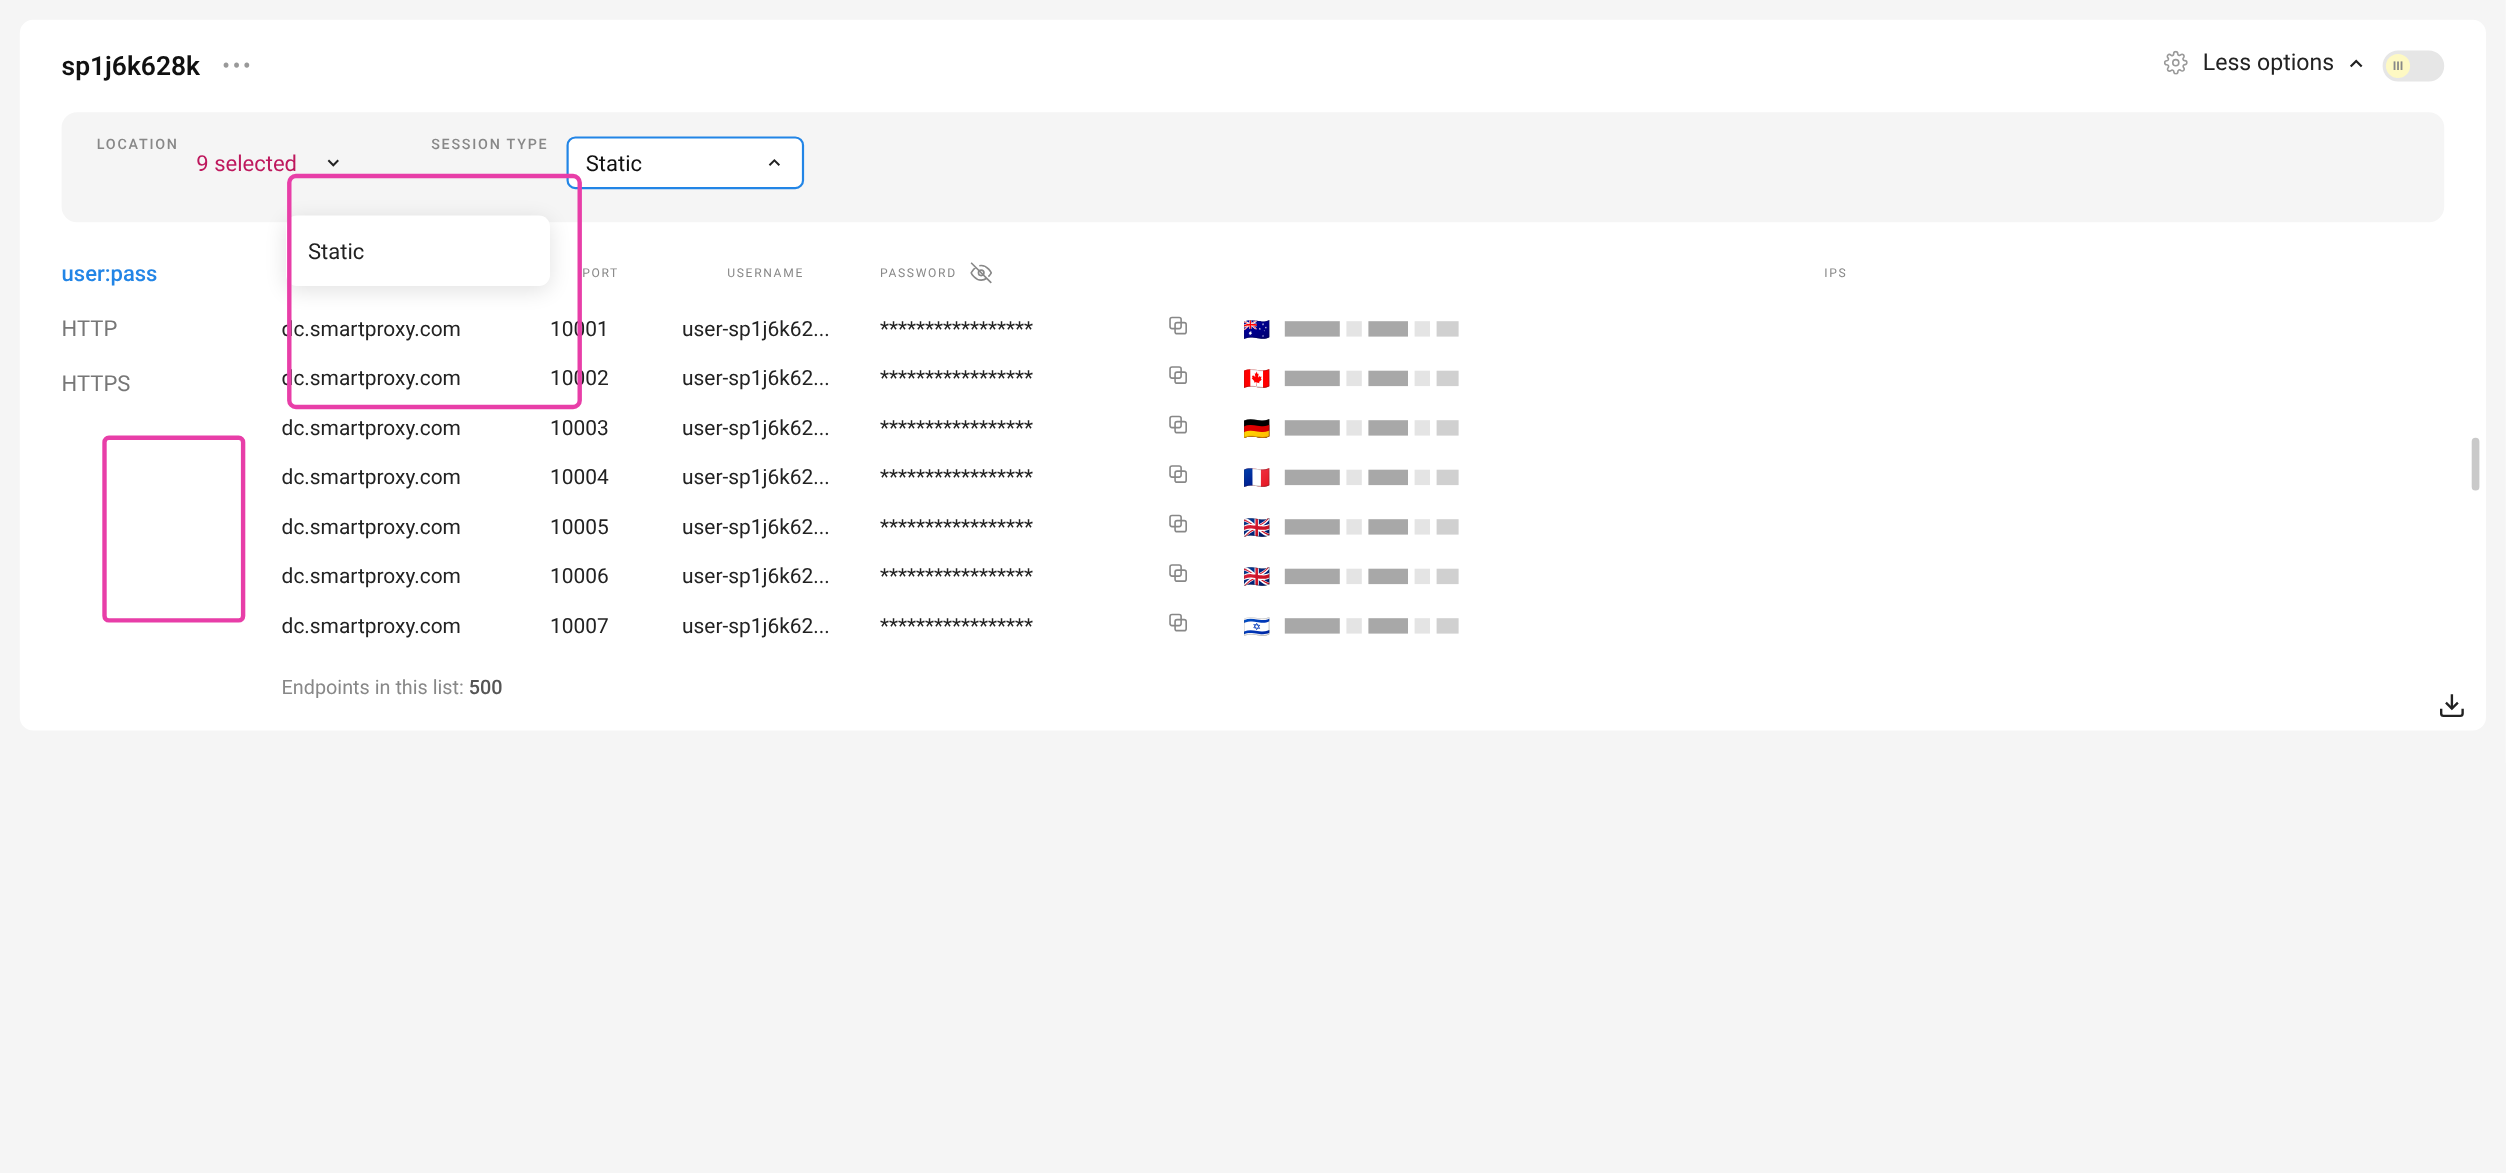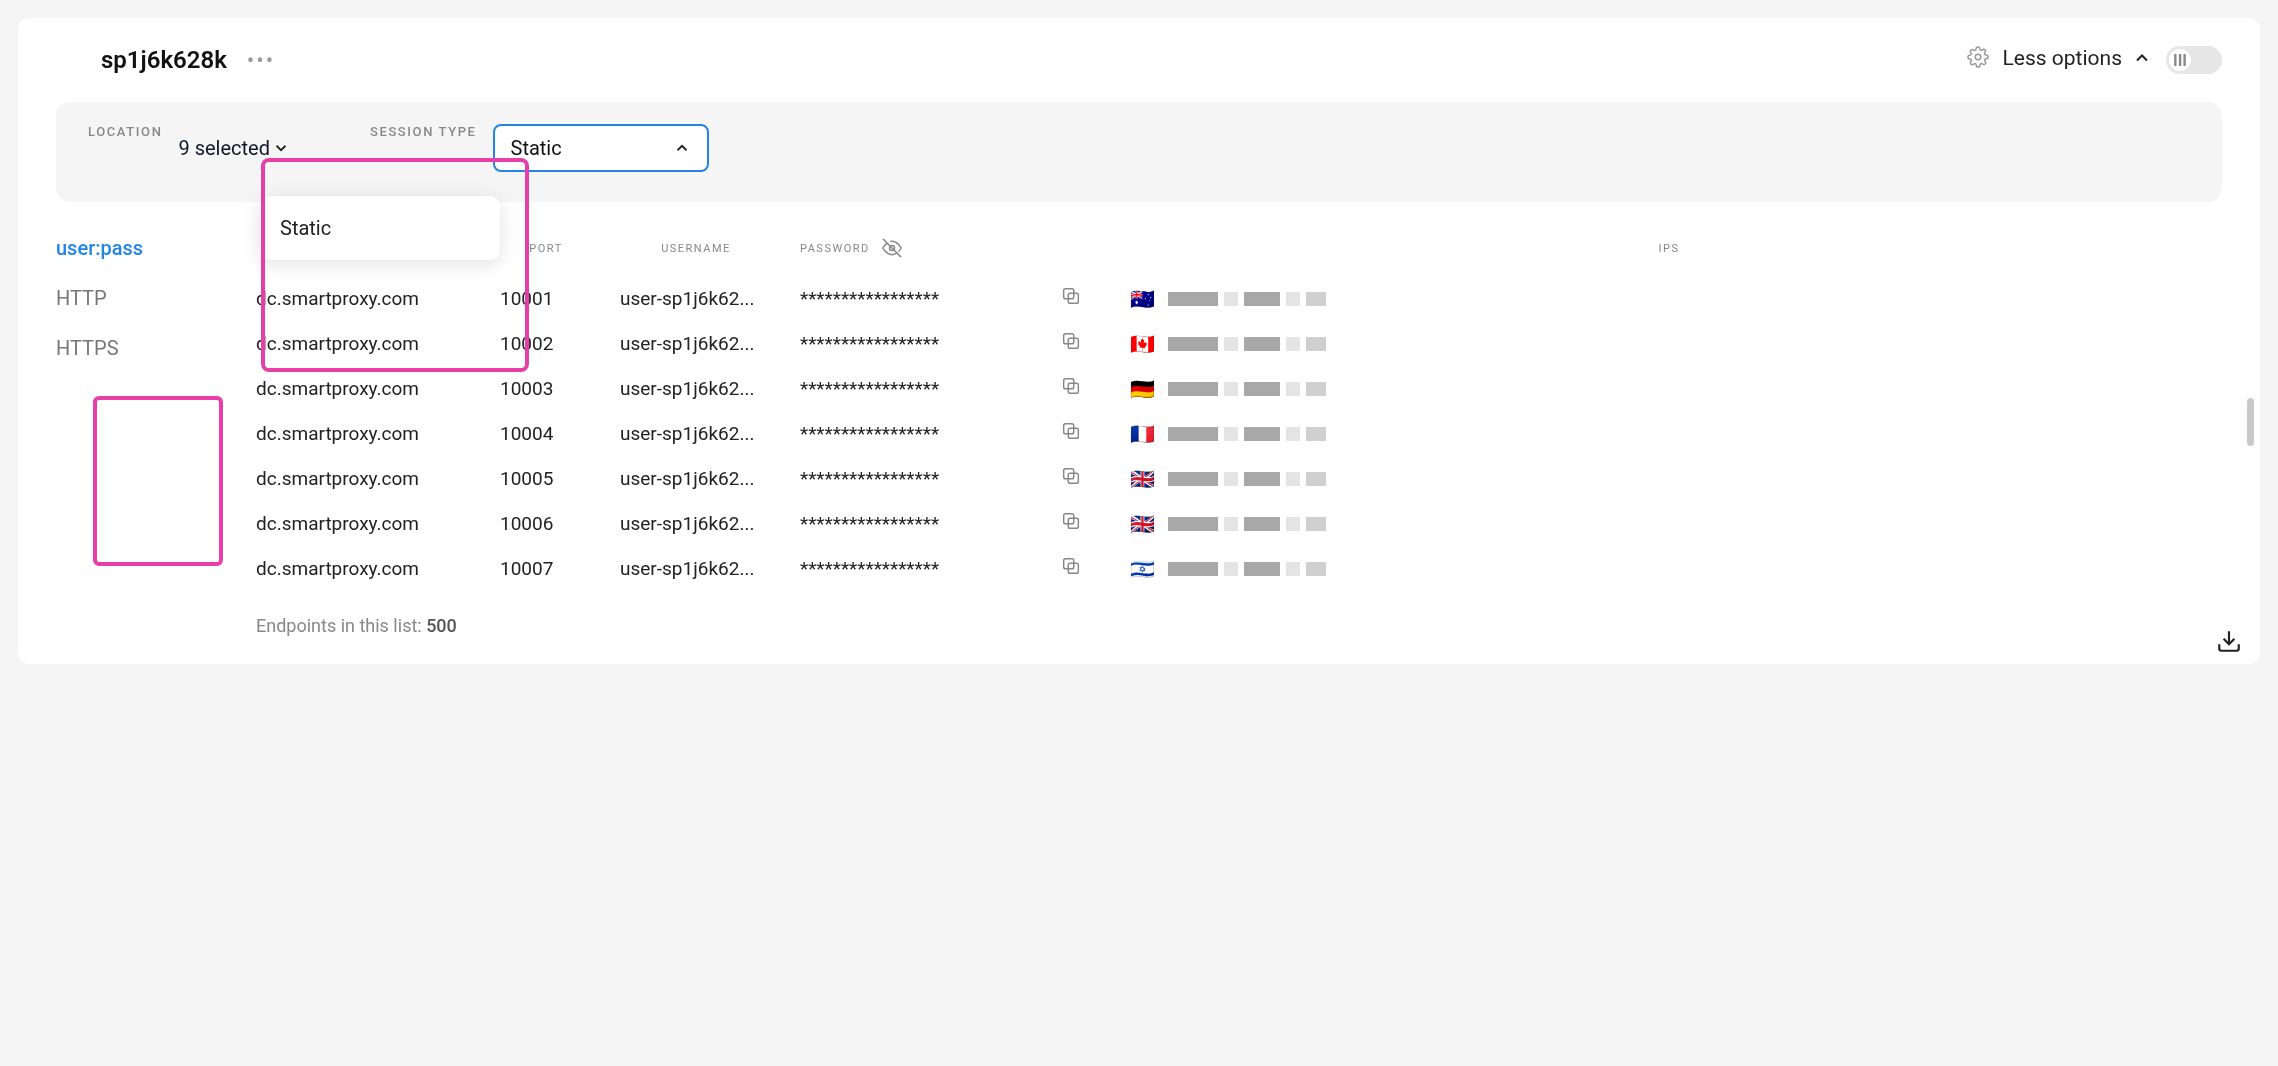--- a/index.html
+++ b/index.html
@@ -24,21 +24,20 @@
   }
   .header-left {
     display: flex;
     align-items: center;
     gap: 20px;
   }
   .title {
     font-size: 24px;
     font-weight: 600;
     color: #111;
-    margin-left: 45px;
   }
   .more-dots {
     color: #999;
     font-size: 22px;
     letter-spacing: 2px;
     cursor: pointer;
   }
   .header-right {
     display: flex;
     align-items: flex-start;
@@ -62,30 +61,30 @@
     background: #e6e6e6;
     border-radius: 14px;
     position: relative;
     cursor: pointer;
     display:flex;
     align-items:center;
   }
   .toggle-knob {
     width: 22px;
     height: 22px;
-    background: #ffffff;
+    background: #fef9c3;
     border-radius: 50%;
     position: absolute;
     left: 3px;
     top: 3px;
     display:flex;
     align-items:center;
     justify-content:center;
     color:#888;
-    font-size:16px;
+    font-size:11px;
     font-weight:700;
   }
   .filters {
     background: #f5f5f5;
     border-radius: 14px;
     padding: 22px 32px 30px 32px;
     display: flex;
     gap: 80px;
     position: relative;
     margin-bottom: 28px;
@@ -98,23 +97,23 @@
   .filter-label {
     font-size: 13px;
     letter-spacing: 1.6px;
     color: #888;
     text-transform: uppercase;
     font-weight: 500;
   }
   .filter-value {
     display: flex;
     align-items: center;
-    gap: 2px;
+    gap: 24px;
     font-size: 20px;
-    color: #0f172a;
+    color: #be185d;
     cursor: pointer;
   }
   .select-box {
     border: 2px solid #2285e6;
     border-radius: 8px;
     padding: 10px 16px;
     background: #fff;
     display: flex;
     align-items: center;
     justify-content: space-between;

